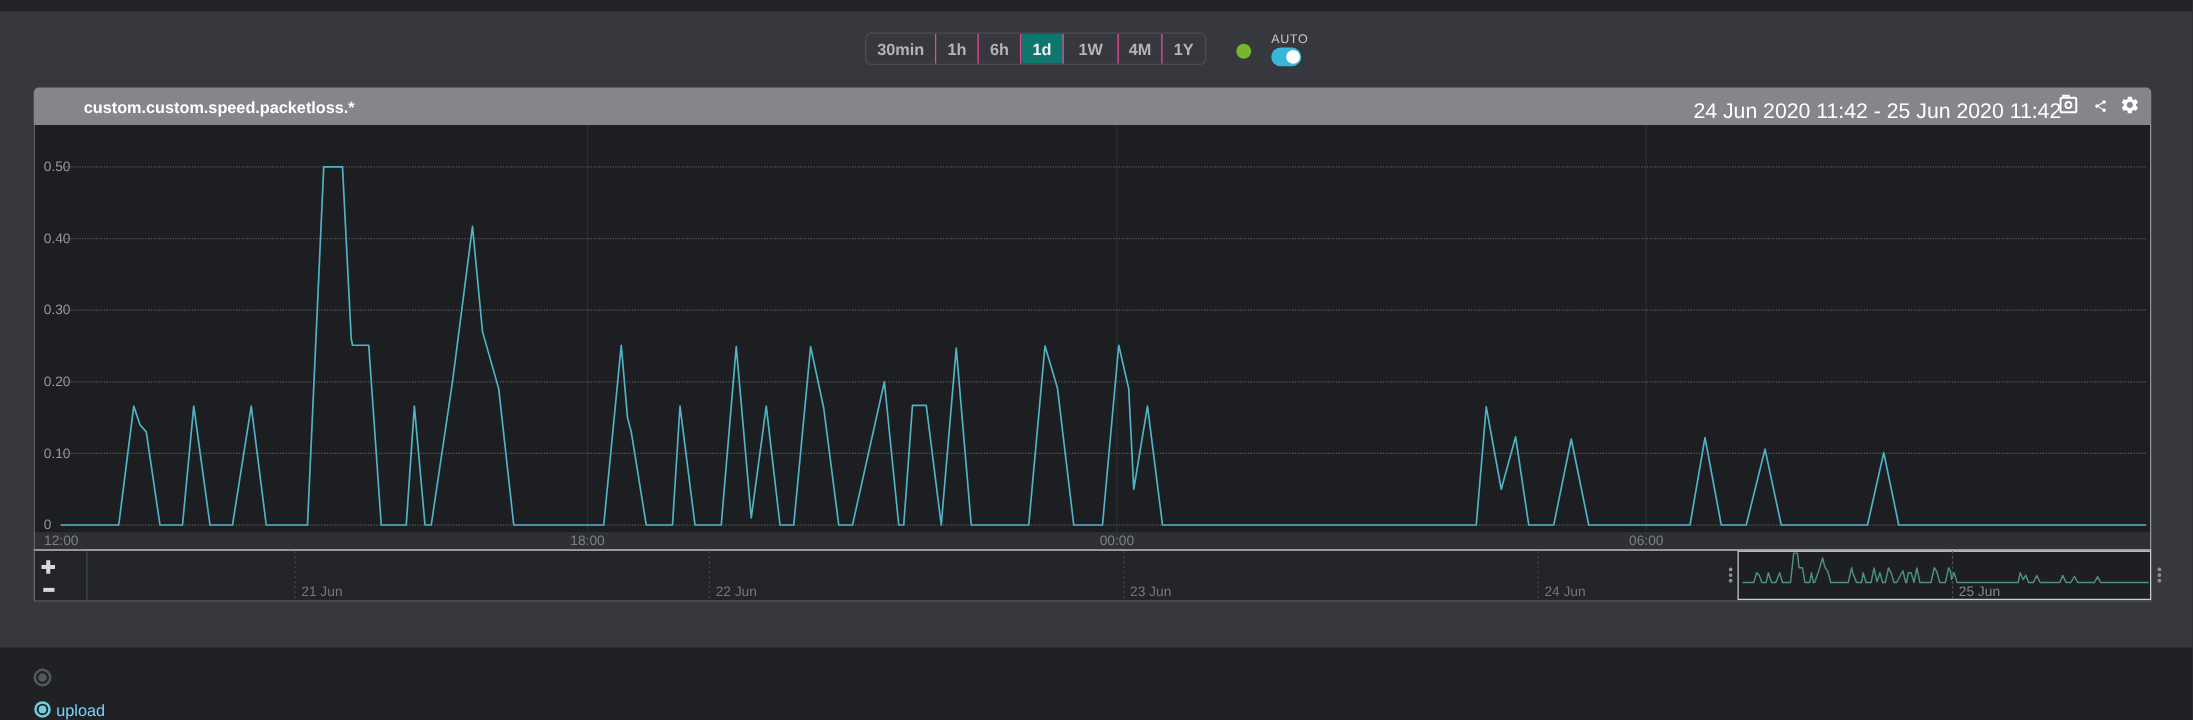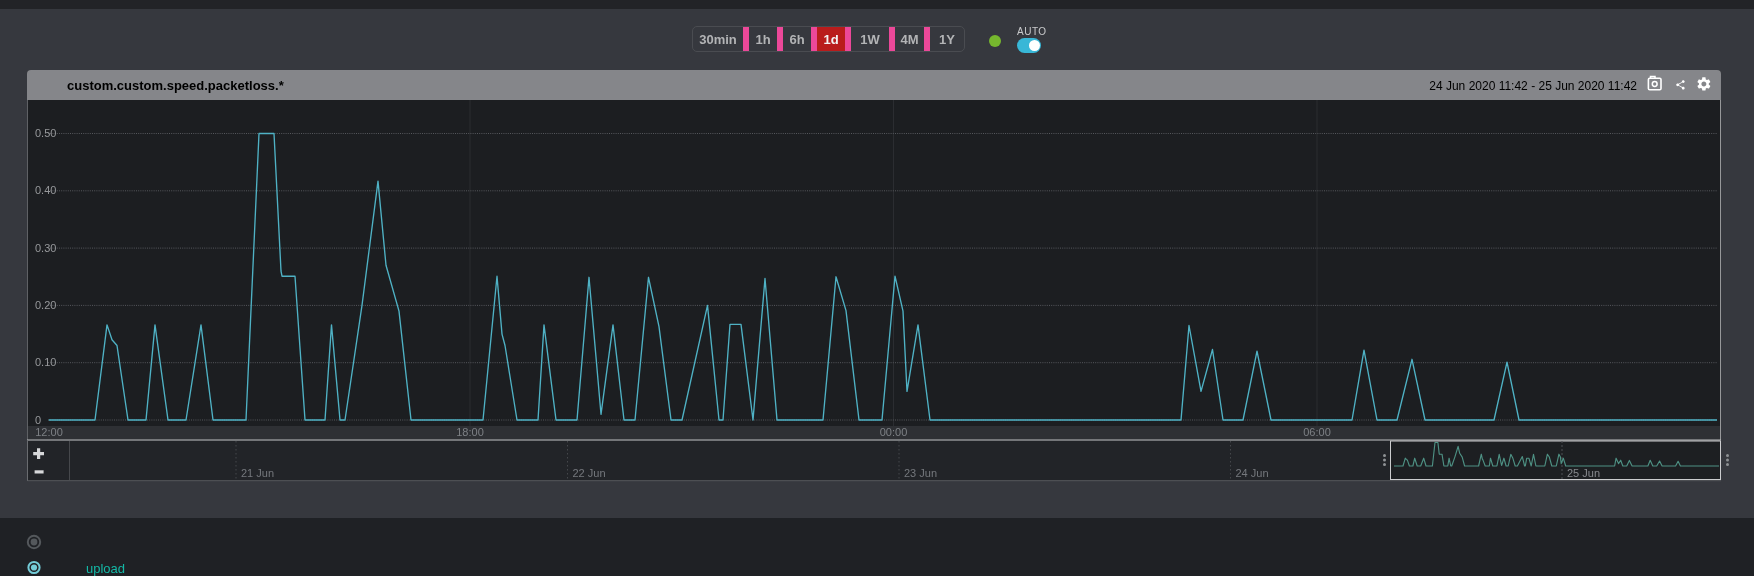--- a/index.html
+++ b/index.html
@@ -3,33 +3,33 @@
 <meta charset="utf-8">
 <style>
   * { margin:0; padding:0; box-sizing:border-box; }
   html,body { width:1754px; height:576px; background:#36383e; overflow:hidden;
     font-family:"Liberation Sans", sans-serif; position:relative; }
   .abs { position:absolute; }
   .topstrip { left:0; top:0; width:1754px; height:9px; background:#222327; }
   .btngroup { left:692px; top:26px; height:26px; display:flex; border:1px solid #4a4c51;
      border-radius:5px; overflow:hidden; }
   .btngroup .b { display:flex; align-items:center; justify-content:center;
-     font-size:13px; font-weight:bold; color:#b3b4b6; border-right:6px solid #ec4899; }
+     font-size:13px; font-weight:bold; color:#b3b4b6; border-right:1px solid #ec4899; }
   .btngroup .b:last-child { border-right:none; }
-  .btngroup .sel { background:#b91c1c; color:#f2f3f4; }
+  .btngroup .sel { background:#0f766e; color:#f2f3f4; }
   .greendot { left:989px; top:35px; width:12px; height:12px; border-radius:50%; background:#76b72e; }
   .autolbl { left:1017px; top:26px; width:30px; text-align:left; font-size:10px; color:#c9cacc; letter-spacing:0.5px; }
   .toggle { left:1017px; top:38px; width:24px; height:15px; border-radius:8px; background:#38b7d7; }
   .toggle .knob { position:absolute; right:1.5px; top:2px; width:11px; height:11px; border-radius:50%; background:#fff; }
   .phead { left:27px; top:70px; width:1694px; height:30px; background:#85868a;
-     border-radius:4px 4px 0 0; color:#000000; }
+     border-radius:4px 4px 0 0; color:#ffffff; }
   .ptitle { position:absolute; left:40px; top:8px; font-size:13px; font-weight:bold; }
-  .pdate  { position:absolute; right:84px; top:8.5px; font-size:12px;text-align:center; }
+  .pdate  { position:absolute; right:72px; top:8.5px; font-size:17px;text-align:center; }
   .bottom { left:0; top:518px; width:1754px; height:58px; background:#1f2125; }
-  .upload { position:absolute; left:45px; top:561px; font-size:13px; color:#14b8a6;margin-left:41px; }
+  .upload { position:absolute; left:45px; top:561px; font-size:13px; color:#7dd3fc; }
 </style>
 </head>
 <body>
 <div class="abs topstrip"></div>
 
 <div class="abs btngroup">
   <div class="b" style="width:56px">30min</div>
   <div class="b" style="width:34px">1h</div>
   <div class="b" style="width:34px">6h</div>
   <div class="b sel" style="width:34px">1d</div>

